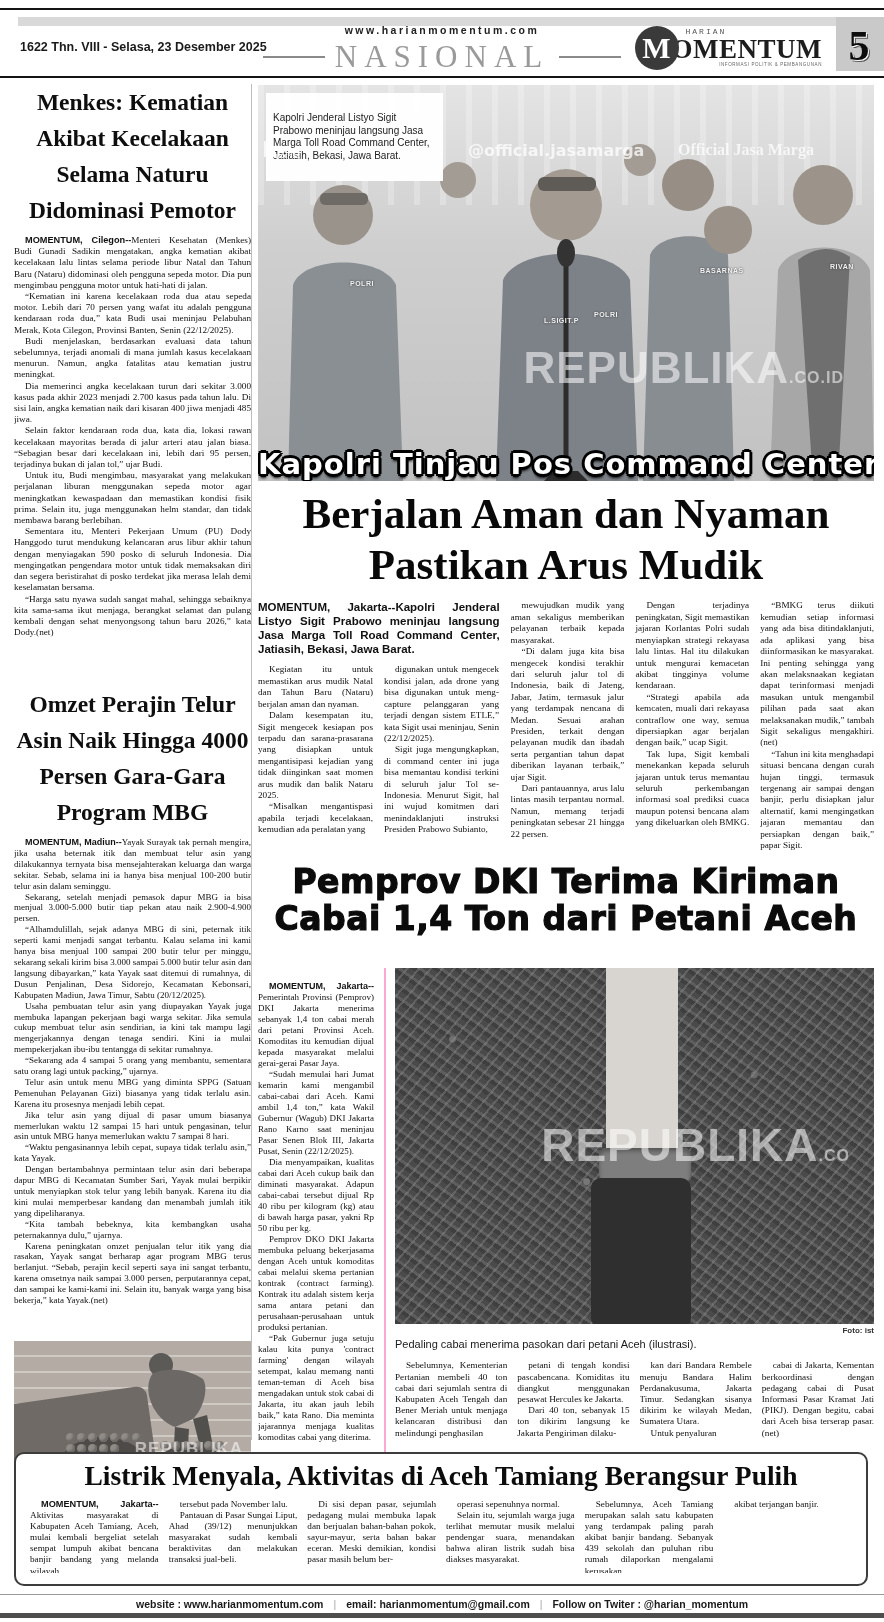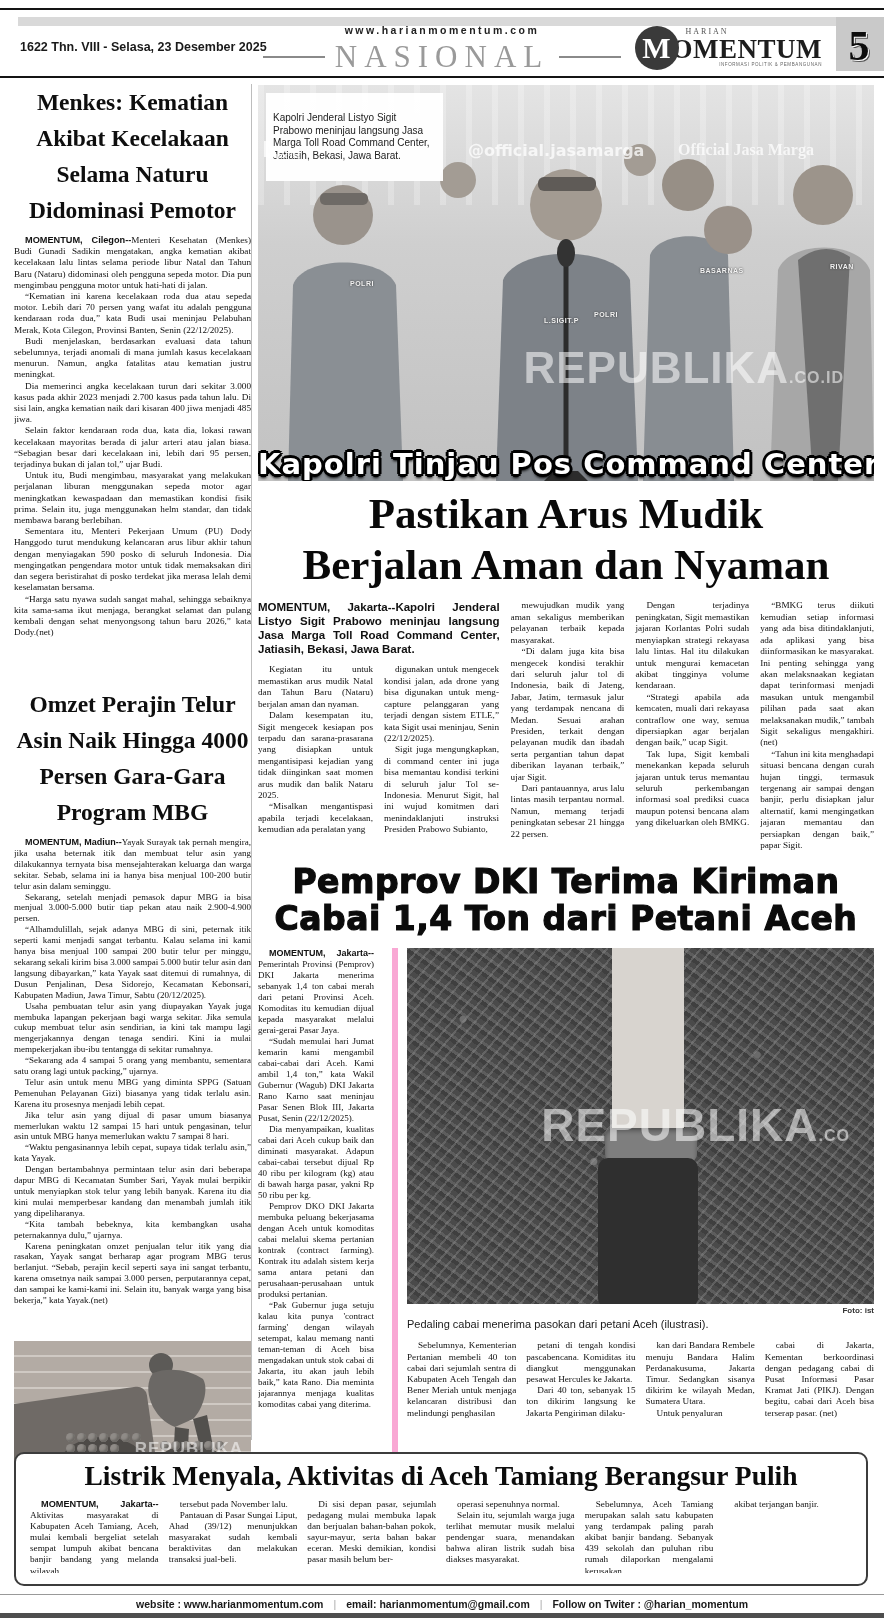--- a/index.html
+++ b/index.html
@@ -15,21 +15,21 @@
   .hdr-pagebox { position:absolute; right:0; top:17px; width:48px; height:54px; background:#c9c9c9; }
   .hdr-date { position:absolute; left:20px; top:40px; font-family:Liberation Sans, sans-serif; font-weight:bold; font-size:12.5px; color:#1a1a1a; }
   .hdr-center { position:absolute; left:262px; top:24px; width:360px; text-align:center; }
   .hdr-site { font-family:"Liberation Sans",sans-serif; font-weight:bold; font-size:10.5px; letter-spacing:2.5px; color:#222; }
   .hdr-section-row { display:flex; align-items:center; justify-content:center; gap:10px; margin-top:3px; }
   .hdr-line { width:62px; height:2px; background:#8a8a8a; }
   .hdr-section { font-size:31px; letter-spacing:7px; color:#9a9a9a; font-family:"Liberation Serif",serif; }
   .hdr-logo { position:absolute; right:62px; top:26px; display:flex; align-items:center; }
   .logo-circle { width:44px; height:44px; border-radius:50%; background:#3a3a3a; color:#fff; display:flex; align-items:center; justify-content:center; font-size:30px; font-weight:bold; font-family:"Liberation Serif",serif; z-index:2; }
   .logo-right { margin-left:-7px; display:flex; flex-direction:column; line-height:1; }
-  .logo-harian { font-family:Liberation Serif, serif; font-size:8px; letter-spacing:2px; color:#555; margin-left:14px; }
+  .logo-harian { font-family:Liberation Mono, monospace; font-size:8px; letter-spacing:2px; color:#555; margin-left:14px; }
   .logo-word { font-family:"Liberation Serif",serif; font-weight:bold; font-size:27px; color:#1d1d1d; letter-spacing:.5px; }
   .logo-tag { font-family:"Liberation Sans",sans-serif; font-size:4.5px; letter-spacing:.6px; color:#666; align-self:flex-end; }
   .hdr-pagenum { position:absolute; right:4px; top:22px; width:42px; text-align:center; font-size:42px; font-weight:bold; color:#0d0d0d; text-shadow:1px 1px 0 #fff, 2px 2px 0 #555; }
   .rule-hdr-bottom { position:absolute; left:0; top:76px; width:884px; height:2px; background:#141414; }
   
   .body { text-align:justify; overflow:hidden; }
   .body p { margin:0; text-indent:11px; }
   .serif-title { font-weight:bold; text-align:center; color:#0e0e0e; }
   .credit { font-family:"Liberation Sans",sans-serif; font-size:8px; font-weight:bold; color:#333; text-align:right; }
   .caption { font-family:"Liberation Sans",sans-serif; font-size:10.5px; color:#1a1a1a; }
@@ -69,23 +69,23 @@
     text-shadow:-2px -2px 0 #000,2px -2px 0 #000,-2px 2px 0 #000,2px 2px 0 #000,0 -3px 0 #000,0 3px 0 #000,-3px 0 0 #000,3px 0 0 #000,0 4px 3px #000; }
   .main-headline { margin-top:8px; font-size:43px; line-height:1.18; font-weight:bold; text-align:center; color:#090909; }
   .main-art { display:flex; gap:11px; margin-top:10px; height:252px; }
   .groupA { width:242px; display:flex; flex-direction:column; }
   .lead { font-family:"Liberation Sans",sans-serif; font-weight:bold; font-size:11.5px; line-height:14px; text-align:justify; color:#111; }
   .groupA-cols { display:flex; gap:11px; margin-top:8px; flex:1; overflow:hidden; }
   .ncol { width:115px; font-size:9.2px; line-height:11.4px; }
   .main-art > .ncol { width:114px; }
   
   .cabai-headline { margin-top:12px; text-align:center; font-family:"DejaVu Sans",sans-serif; font-weight:800; font-size:33px; line-height:1.12; color:#0b0b0b; -webkit-text-stroke:1.2px #0b0b0b; letter-spacing:.5px; }
-  .cabai-row { display:flex; gap:18px; margin-top:10px; height:528px; }
+  .cabai-row { display:flex; gap:10px; margin-top:10px; height:528px;align-items:center; }
   .cabai-col1 { width:116px; font-size:9px; line-height:11px; }
-  .cabai-right { flex:1; border-left:6px solid #f9a8d4; padding-left:9px; }
+  .cabai-right { flex:1; border-left:2px solid #f9a8d4; padding-left:9px; }
   .chili-photo { position:relative; width:100%; height:356px; overflow:hidden; background:
       radial-gradient(circle at 12% 20%, #6e6e6e 0 3px, transparent 4px),
       radial-gradient(circle at 40% 60%, #777 0 3px, transparent 4px),
       radial-gradient(circle at 75% 30%, #6a6a6a 0 3px, transparent 4px),
       repeating-linear-gradient(35deg,#3f3f3f 0 4px,#5d5d5d 4px 7px,#4a4a4a 7px 12px),
       #4a4a4a; }
   .chili-streaks { position:absolute; inset:0; background:repeating-linear-gradient(-50deg, rgba(150,150,150,.35) 0 2px, transparent 2px 9px); }
   .arm { position:absolute; left:44%; top:-10px; width:72px; height:240px; background:#d8d4cf; border-radius:0 0 30px 30px; }
   .watch { position:absolute; left:42.5%; top:180px; width:92px; height:34px; background:#7e7e7e; border-radius:8px; box-shadow:inset 0 3px 4px #555; }
   .sleeve { position:absolute; left:41%; top:210px; width:100px; height:150px; background:#2f2f2f; border-radius:10px; }
@@ -249,22 +249,22 @@
 
       <div class="photo-caption-box">Kapolri Jenderal Listyo Sigit Prabowo meninjau langsung Jasa Marga Toll Road Command Center, Jatiasih, Bekasi, Jawa Barat.</div>
       <div class="photo-credit-white">Foto: ist</div>
 
       <span class="wm wm-main"><span>REPUBLIKA</span><span class="wm-suffix">.CO.ID</span></span>
 
       <div class="kicker">Kapolri Tinjau Pos Command Center</div>
     </div>
 
     <div class="main-headline">
+      <div>Berjalan Aman dan Nyaman</div>
       <div>Pastikan Arus Mudik</div>
-      <div>Berjalan Aman dan Nyaman</div>
     </div>
 
     <div class="main-art">
       <div class="groupA">
         <div class="lead">MOMENTUM, Jakarta--Kapolri Jenderal Listyo Sigit Prabowo meninjau langsung Jasa Marga Toll Road Command Center, Jatiasih, Bekasi, Jawa Barat.</div>
         <div class="groupA-cols">
           <div class="body ncol">
               <p>Kegiatan itu untuk memastikan arus mudik Natal dan Tahun Baru (Nataru) berjalan aman dan nyaman.</p>
               <p>Dalam kesempatan itu, Sigit mengecek kesiapan pos terpadu dan sarana-prasarana yang disiapkan untuk mengantisipasi kejadian yang tidak diinginkan saat momen arus mudik dan balik Nataru 2025.</p>
               <p>“Misalkan mengantispasi apabila terjadi kecelakaan, kemudian ada peralatan yang</p>

